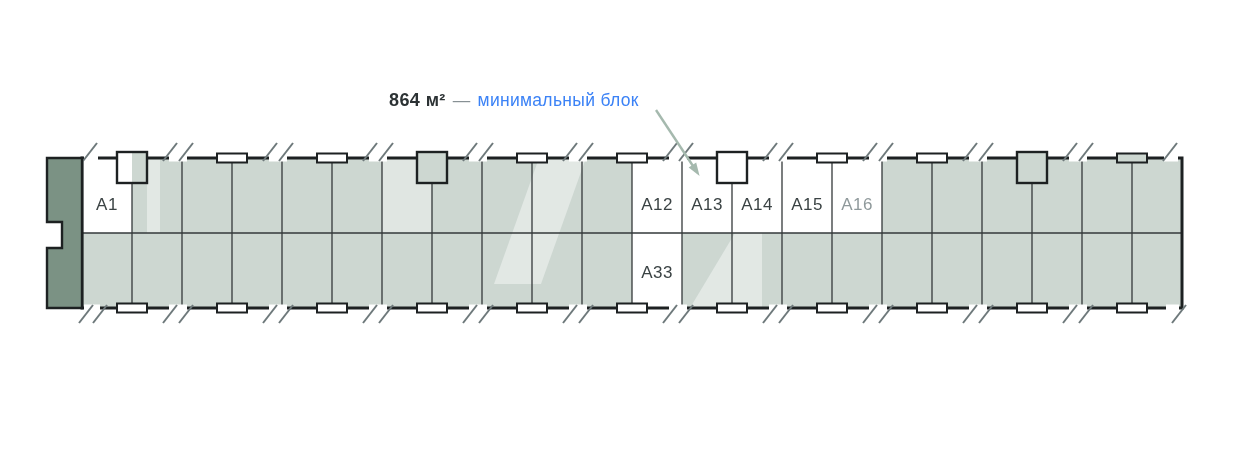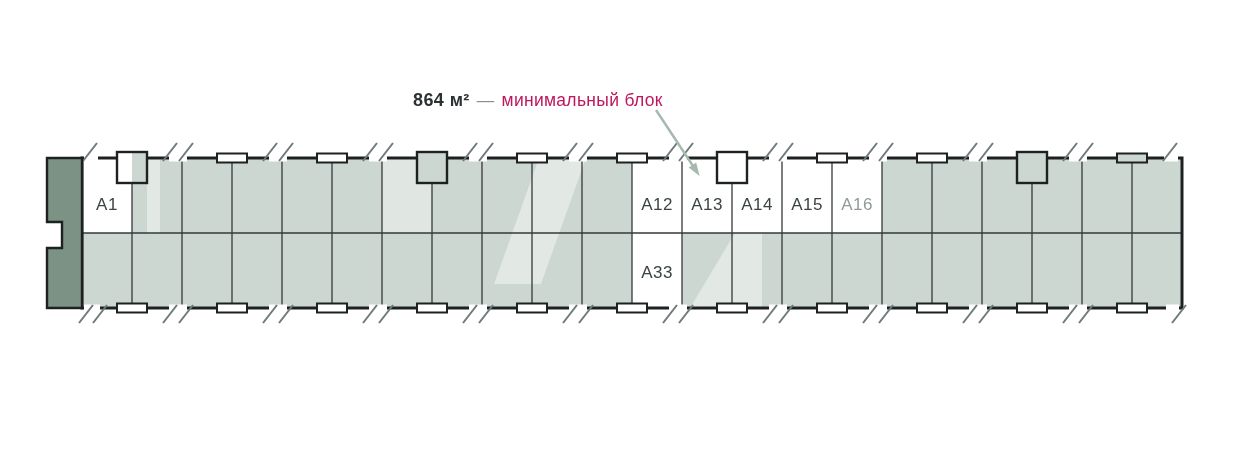--- a/index.html
+++ b/index.html
@@ -8,33 +8,33 @@
     width:1248px;height:470px;
     background:#ffffff;
     overflow:hidden;
     font-family:"Liberation Sans",sans-serif;
   }
   .plan-title{
     position:absolute;left:389px;top:90px;
     display:flex;align-items:baseline;gap:7px;
     white-space:nowrap;
   }
-  .t-area{font-size:18px;font-weight:700;letter-spacing:.4px;margin-left:24px;}
+  .t-area{font-size:18px;font-weight:700;letter-spacing:.4px;}
   .t-dash,.t-label{font-size:17.5px;font-weight:400;letter-spacing:.3px;}
   #plan-svg{position:absolute;left:0;top:0;}
   #plan-svg text{font-family:"Liberation Sans",sans-serif;letter-spacing:.5px;}
 </style>
 </head>
 <body>
 
 <div class="stage">
   <div class="plan-title">
     <span class="t-area" style="color: rgb(44, 50, 52);">864 м²</span>
     <span class="t-dash" style="color: rgb(135, 144, 148);">—</span>
-    <span class="t-label" style="color: #be185d;">минимальный блок</span>
+    <span class="t-label" style="color: #3b82f6;">минимальный блок</span>
   </div>
   <svg id="plan-svg" width="1248" height="470" viewBox="0 0 1248 470">
       <rect x="82" y="158" width="1100" height="150" fill="#cdd7d1"></rect>
       <rect x="82" y="158" width="50" height="75" fill="#ffffff"></rect>
       <rect x="632" y="158" width="50" height="75" fill="#ffffff"></rect>
       <rect x="682" y="158" width="50" height="75" fill="#ffffff"></rect>
       <rect x="732" y="158" width="50" height="75" fill="#ffffff"></rect>
       <rect x="782" y="158" width="50" height="75" fill="#ffffff"></rect>
       <rect x="832" y="158" width="50" height="75" fill="#ffffff"></rect>
       <rect x="632" y="233" width="50" height="75" fill="#ffffff"></rect>

